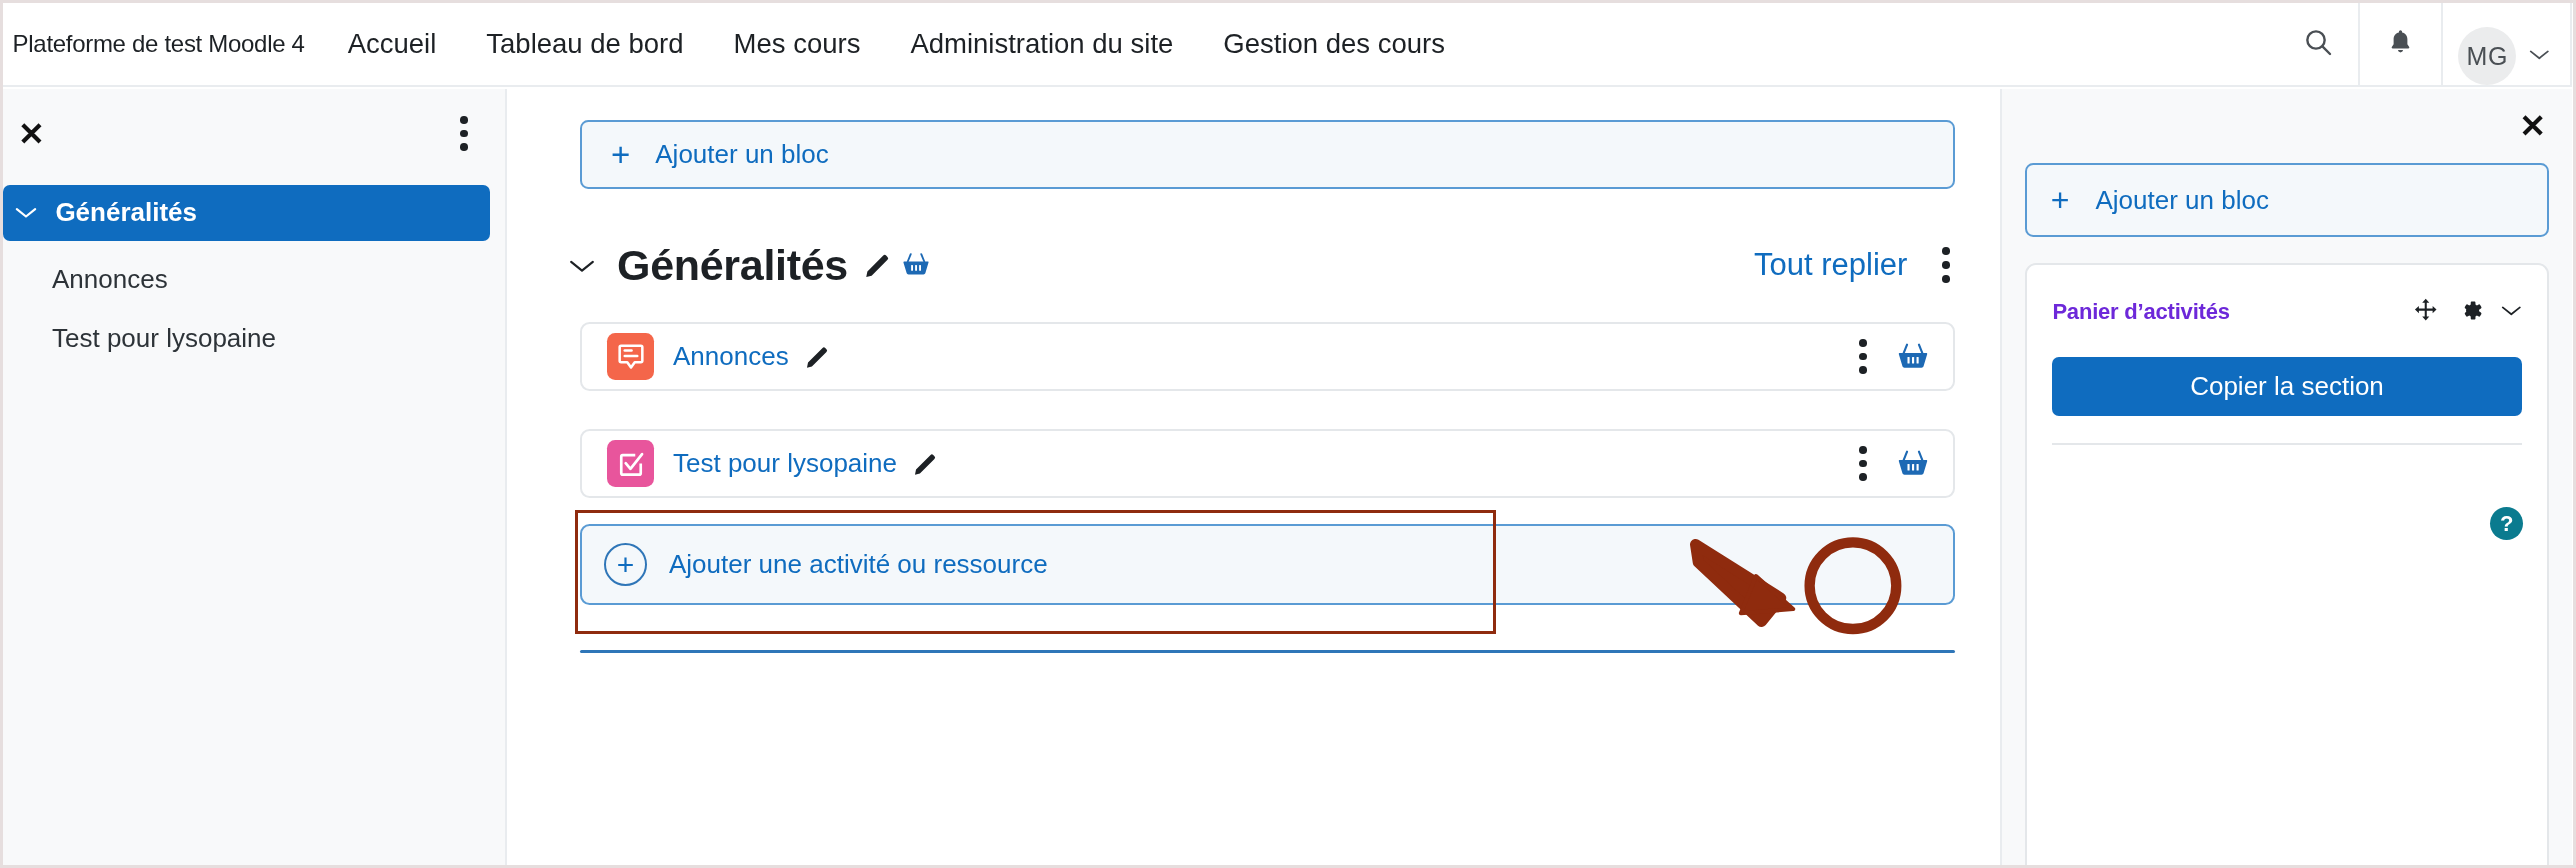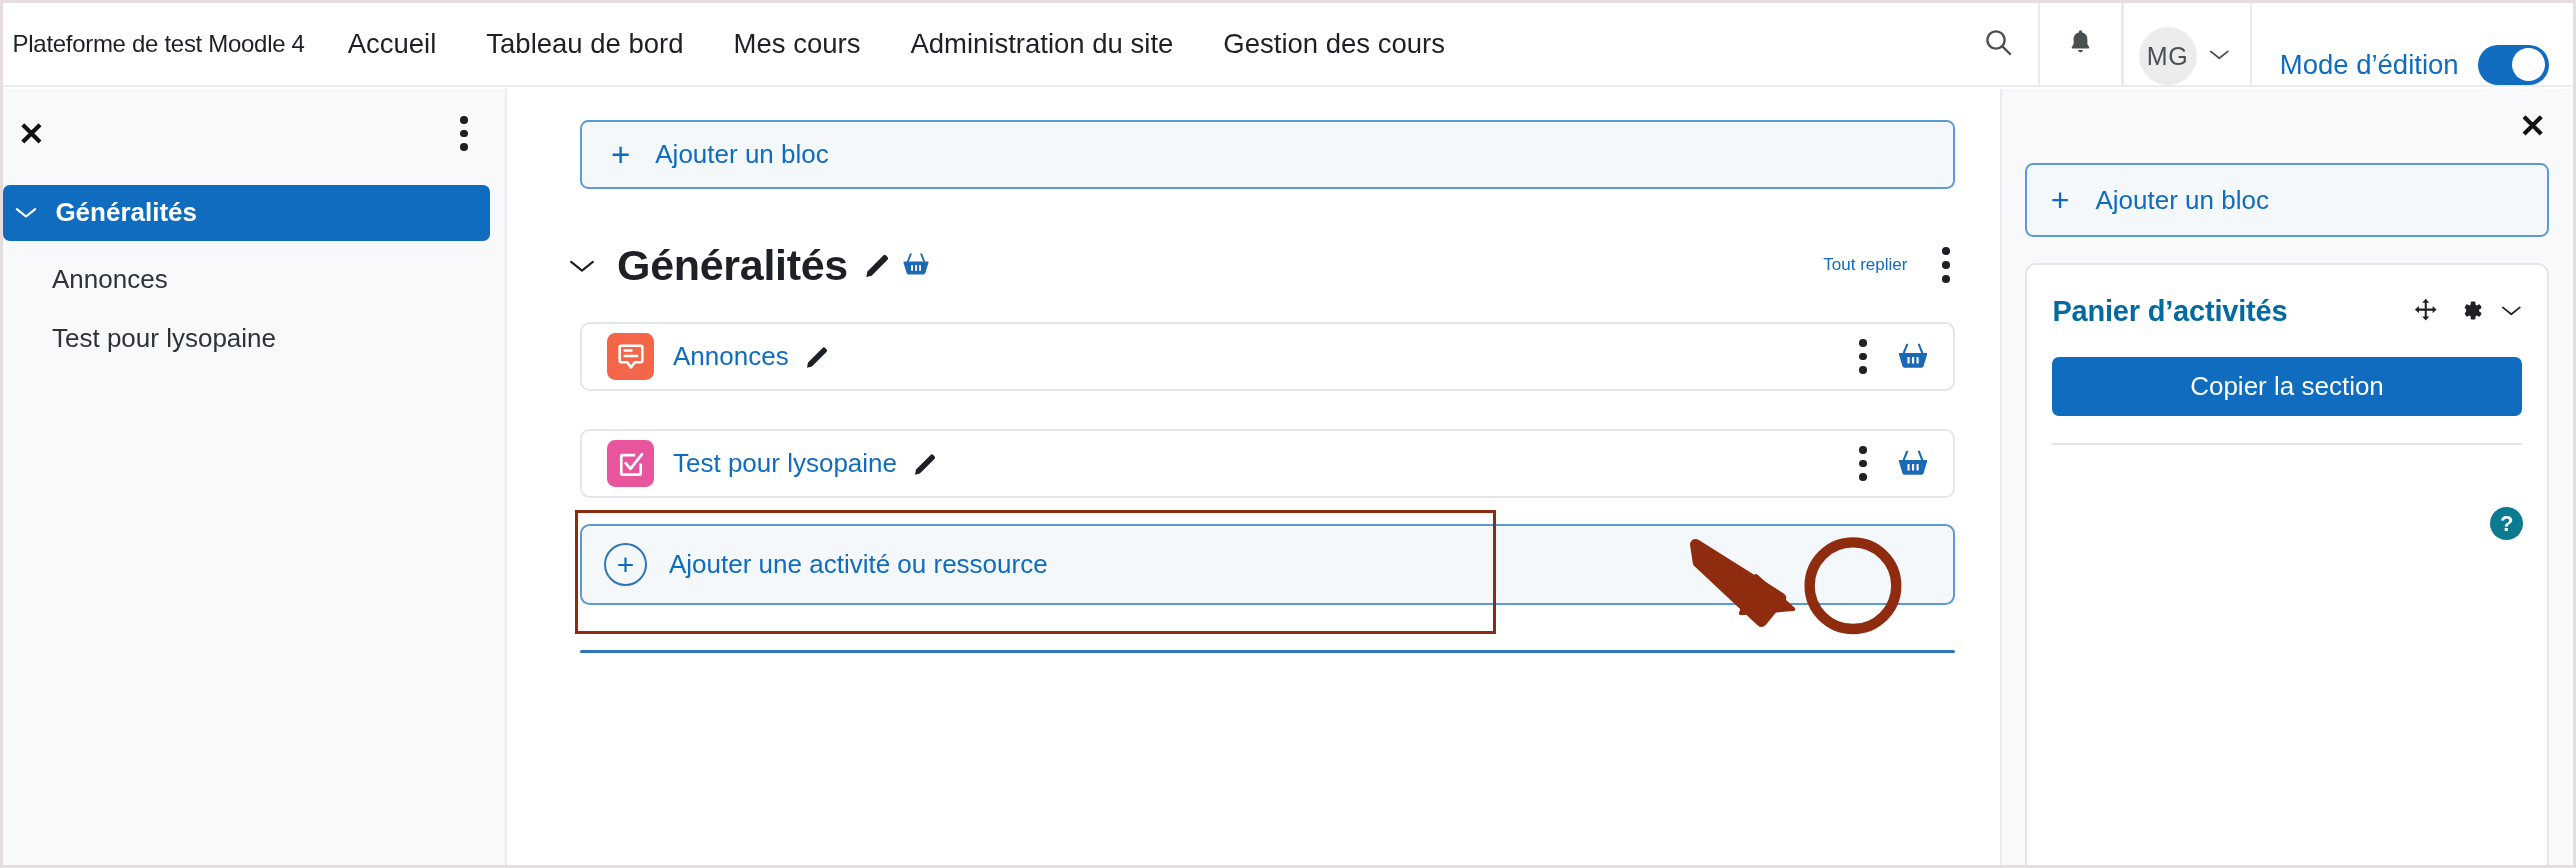--- a/index.html
+++ b/index.html
@@ -107,21 +107,21 @@
   .btn-add-block-label { color: #0f6cbf; font-size: 26px; }
 
   .section-head {
     display: flex; align-items: center; margin: 45px 43px 0 60px; height: 62px;
   }
   .sec-chev { font-size: 27.5px; color: #1d2125; margin-right: 22px; line-height: 1; cursor: pointer; }
   .sec-title { font-size: 43px; font-weight: bold; color: #1d2125; letter-spacing: -0.3px; }
   .pencil { margin-left: 15px; cursor: pointer; display: inline-flex; }
   .basket { cursor: pointer; display: inline-flex; }
   .sec-head-right { margin-left: auto; display: flex; align-items: center; gap: 29px; }
-  .link-collapse { font-size: 17px; color: #0f6cbf; cursor: pointer; }
+  .link-collapse { font-size: 31px; color: #0f6cbf; cursor: pointer; }
 
   .activity {
     position: relative; margin: 0 43px 0 71px;
     height: 69px; border: 2.1px solid #e4e7ea; border-radius: 9.6px;
     display: flex; align-items: center; padding: 0 23.4px 0 25px; background: #fff;
   }
   .act-icon { width: 47px; height: 47px; border-radius: 8.2px; flex: 0 0 auto;
     display: flex; align-items: center; justify-content: center; }
   .act-name { font-size: 26px; color: #0f6cbf; margin-left: 19px; cursor: pointer; white-space: nowrap; }
   .act-right { margin-left: auto; display: flex; align-items: center; gap: 23.4px; }
@@ -170,21 +170,21 @@
   }
   .drawer-add-block .plus-glyph { font-size: 32px; }
   .drawer-add-block-label { color: #0f6cbf; font-size: 26px; }
 
   .block-card {
     margin: 26px 23.4px 0 23.4px; background: #fff;
     border: 2.1px solid #e4e7ea; border-radius: 11px;
     height: 653px; padding: 22px 25px 0 25px; position: relative;
   }
   .block-head { display: flex; align-items: center; height: 49px; }
-  .block-title { font-size: 29px; font-weight: bold; color: #0369a1; letter-spacing: -0.2px; }
+  .block-title { font-size: 22px; font-weight: bold; color: #6d28d9; letter-spacing: -0.2px; }
   .block-head-icons { margin-left: auto; display: flex; align-items: center; gap: 16.5px; }
 
   .select-box {
     margin-top: 33px; height: 56px; border: 2.1px solid #8d959d; border-radius: 6.9px;
     background: #fff; display: flex; align-items: center; padding: 0 16.5px 0 18px; cursor: pointer;
   }
   .select-value { font-size: 25px; color: #1d2125; }
   .select-caret { margin-left: auto; display: flex; flex-direction: column; gap: 2.7px; }
 
   .btn-primary {
@@ -239,26 +239,20 @@
       <div class="hdr-sep"></div>
       <div class="avatar-group">
         <span class="avatar">MG</span>
         <span>
           <svg width="20.6" height="13.7" viewBox="0 0 24 14" fill="none" stroke="#4a4f54" stroke-width="2">
             <polyline points="2,3 12,11 22,3" stroke-linecap="round" stroke-linejoin="round"></polyline>
           </svg>
         </span>
       </div>
       <div class="hdr-sep"></div>
-      <div class="edit-mode">
-        <span class="edit-mode-label">Mode d’édition</span>
-        <span class="switch">
-            <i class="knob"></i>
-          </span>
-      </div>
     </div>
   </div>
 
   <aside class="course-index">
     <div class="ci-top">
       <span class="ci-close">✕</span>
       <span class="kebab">
           <i></i>
           <i></i>
           <i></i>

